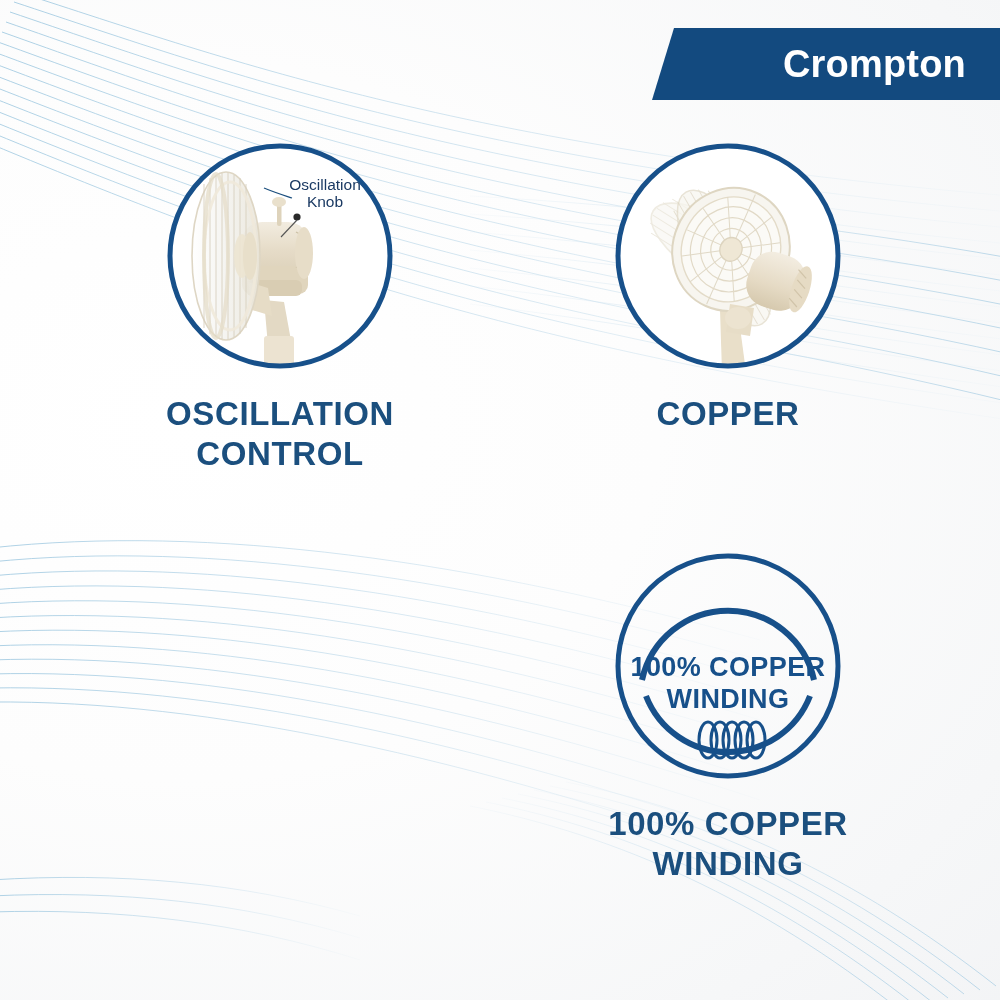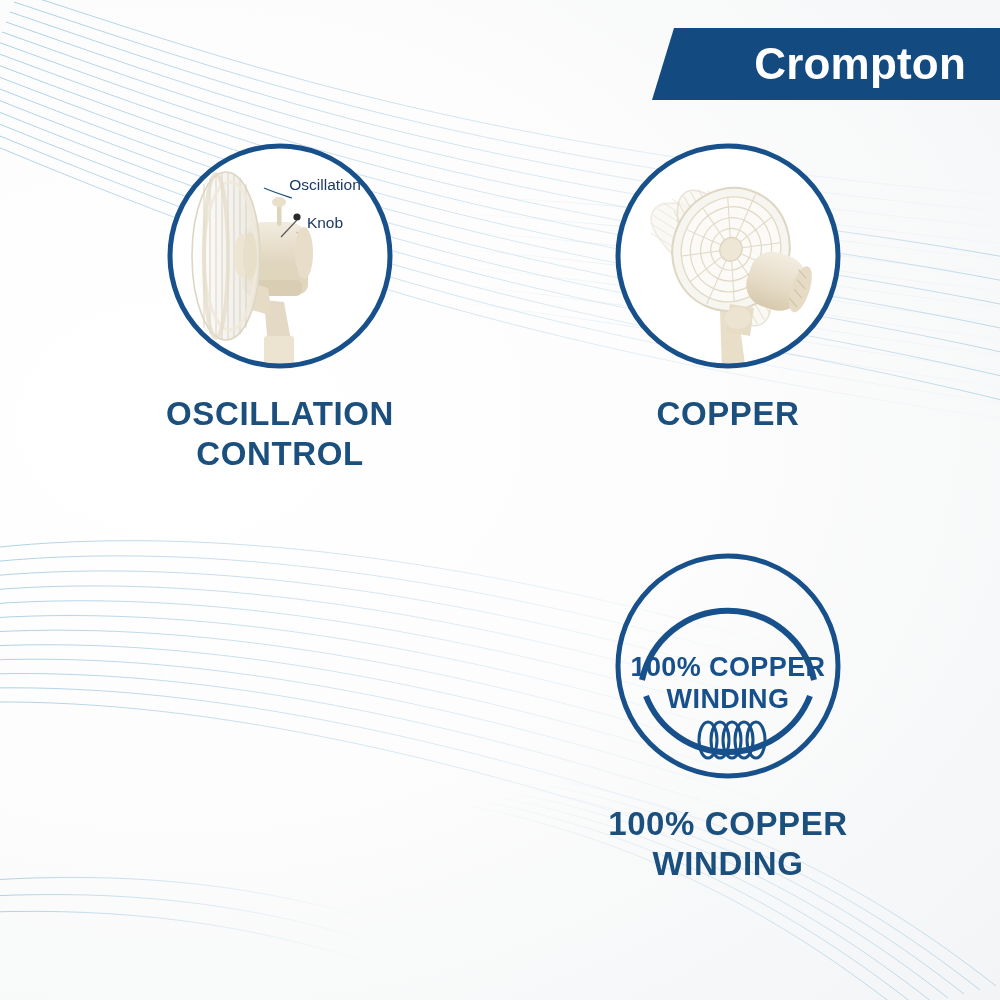--- a/index.html
+++ b/index.html
@@ -45,21 +45,21 @@
     top: 0;
     left: 0;
     width: 348px;
     height: 72px;
     display: flex;
     align-items: center;
     justify-content: flex-end;
     padding-right: 34px;
     box-sizing: border-box;
     color: #ffffff;
-    font-size: 44px;
+    font-size: 38px;
     font-weight: bold;
     letter-spacing: 0.2px;
   }
 
   
   .grid {
     position: absolute;
     left: 0;
     top: 140px;
     width: 968px;
@@ -260,21 +260,21 @@
           <g>
             <path d="M 128,58 C 122,56 112,53 100,48" fill="none" stroke="#1b4f7e" stroke-width="1.3"></path>
             <circle cx="133" cy="77" r="3.6" fill="#2a2a2a"></circle>
             <path d="M 133,80 L 117,97" stroke="#555555" stroke-width="1.1" fill="none"></path>
           </g>
         </svg>
 
         <div style="position:absolute; left:96px; top:36px; width:130px; text-align:center;
                     color:#1b3a63; font-size:15.5px; line-height:1.12;">
           <span style="display:block;">Oscillation</span>
-          <span style="display:block;margin-top:21px;">Knob</span>
+          <span style="display:block;">Knob</span>
         </div>
       </div>
 
       <div class="caption">
         <span class="ln">OSCILLATION</span>
         <span class="ln">CONTROL</span>
       </div>
     </div>
 
     <div class="cell cell-2">

